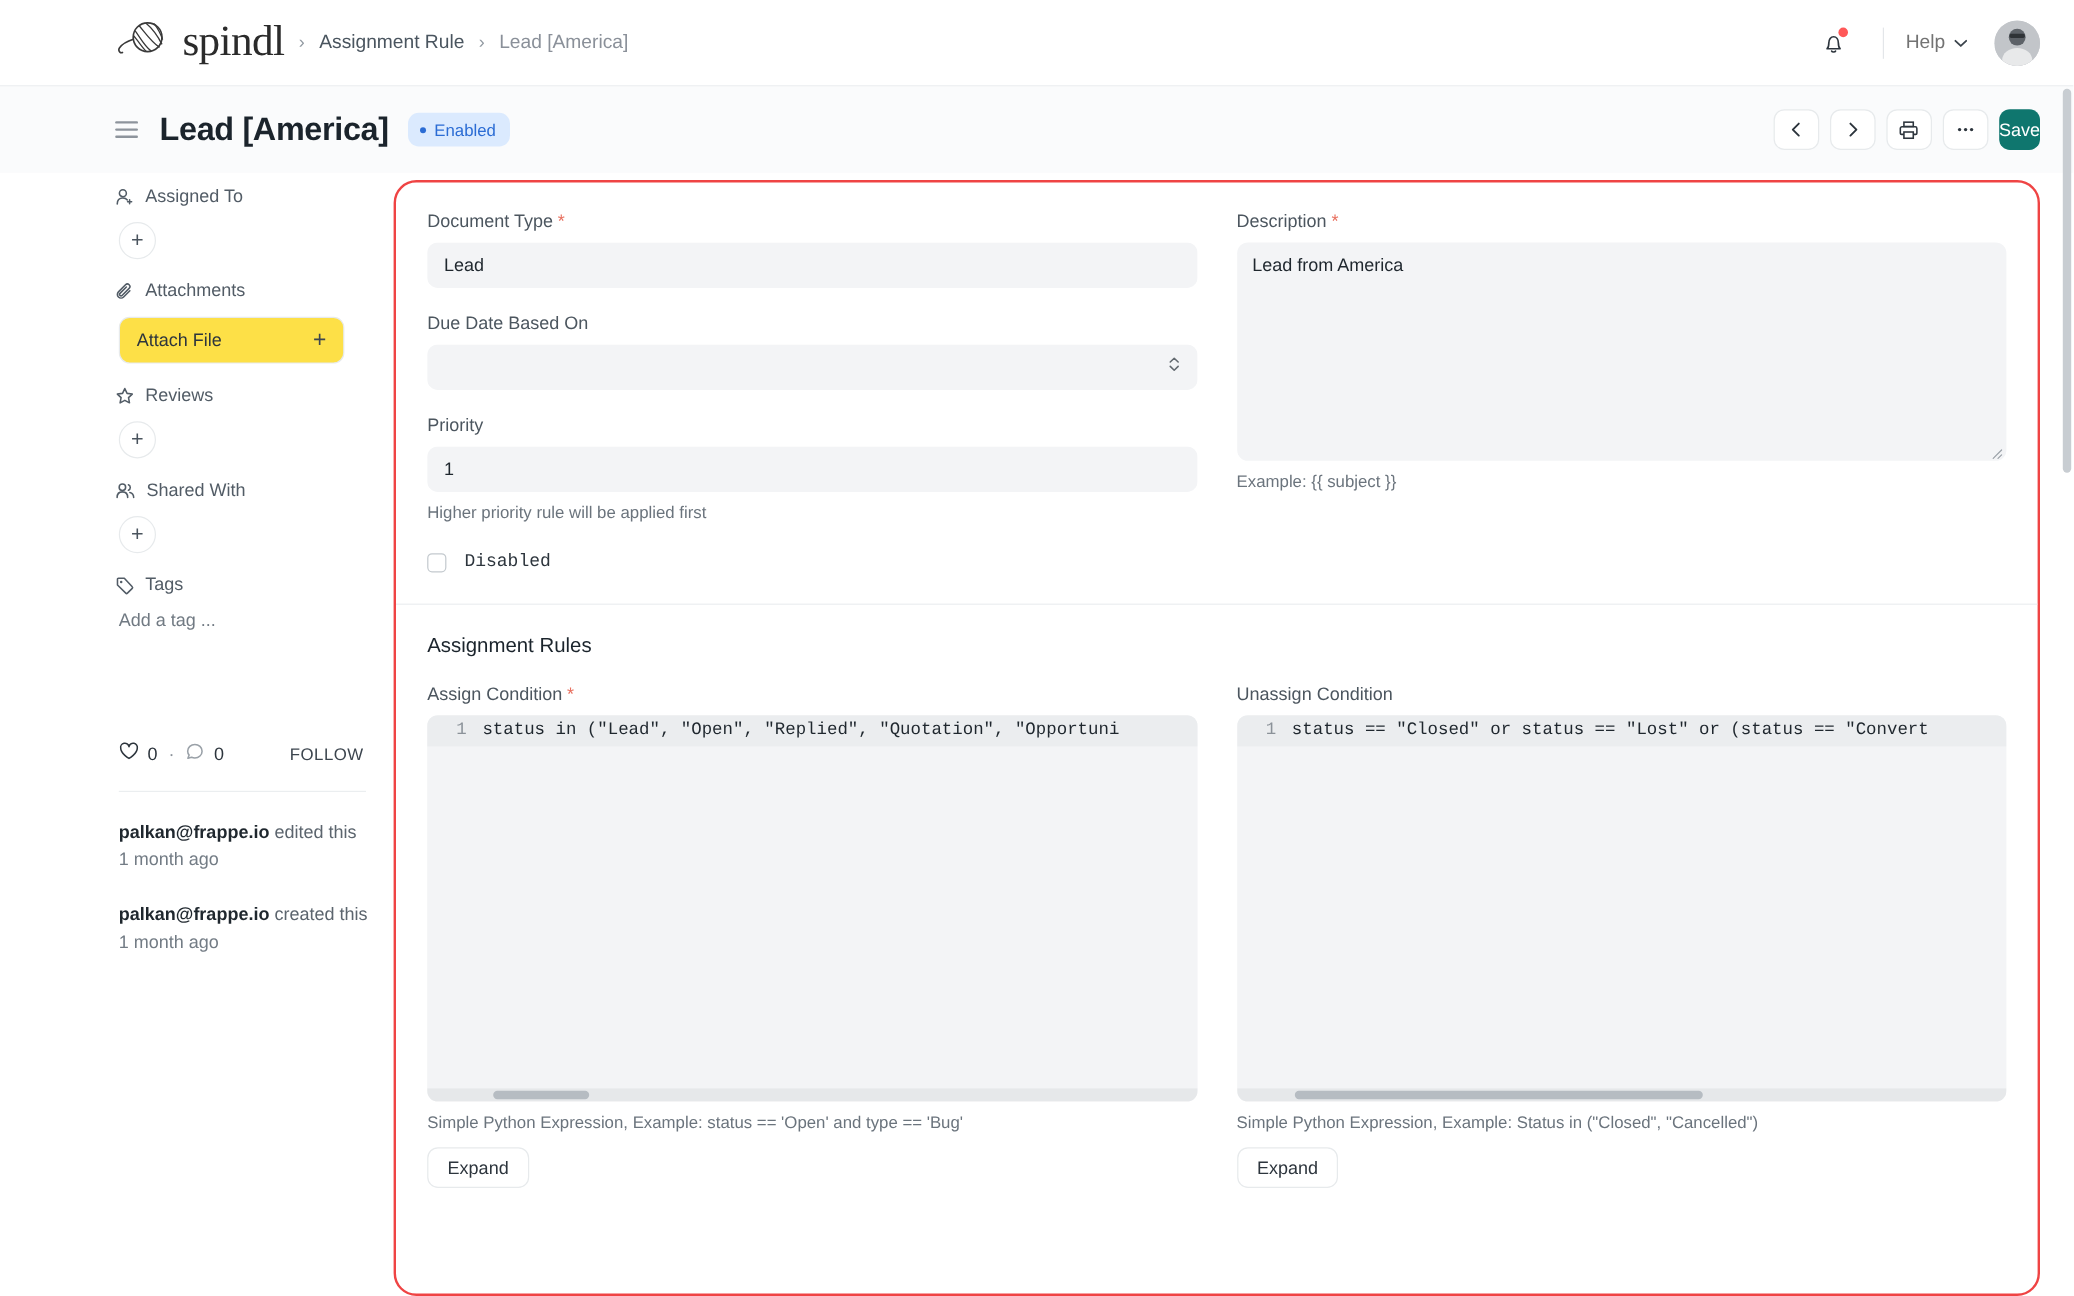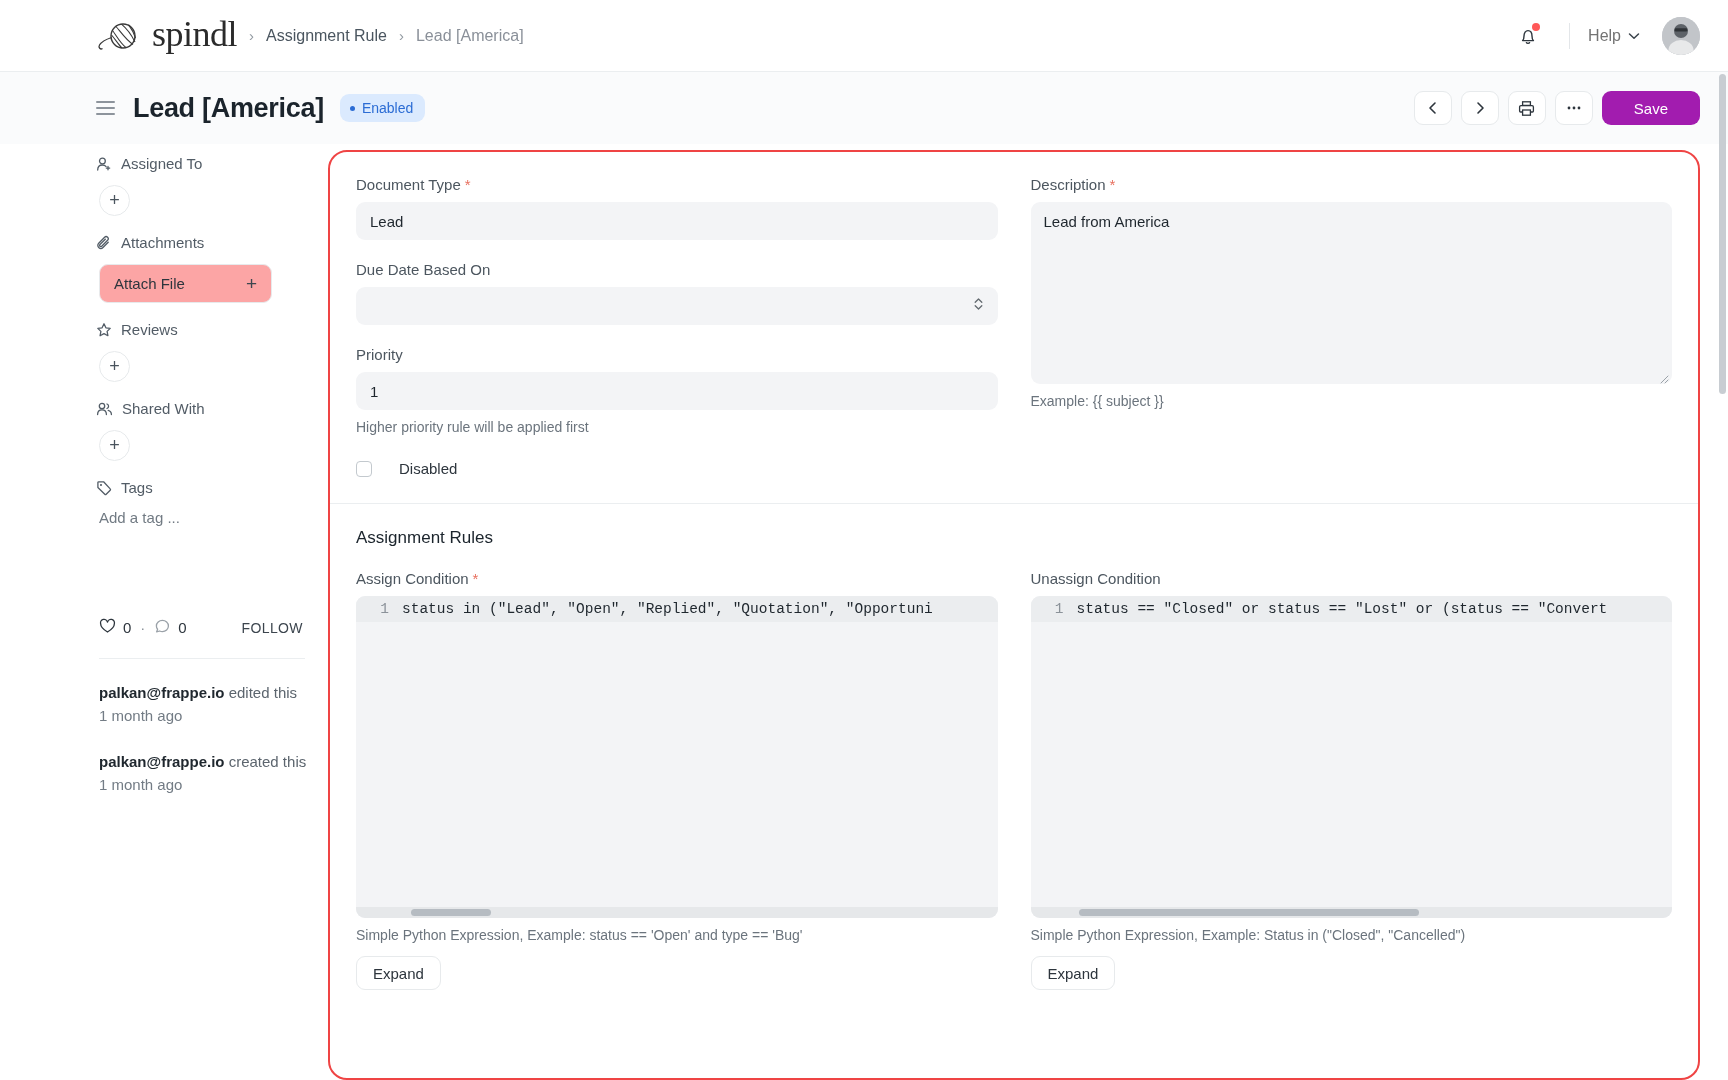--- a/index.html
+++ b/index.html
@@ -14,21 +14,21 @@
   
   .navbar {
     height: 72px;
     background: #ffffff;
     border-bottom: 1px solid #ebeef0;
     display: flex;
     align-items: center;
     padding: 0 28px 0 96px;
     position: relative;
   }
-  .brand { display: flex; align-items: flex-end; gap: 10px; }
+  .brand { display: flex; align-items: flex-start; gap: 10px; }
   .brand-logo { width: 46px; height: 34px; flex: 0 0 auto; }
   .brand-name {
     font-family: "Liberation Serif", serif;
     font-size: 36px;
     letter-spacing: -0.5px;
     color: #2b2b2b;
     line-height: 1;
     padding-bottom: 3px;
   }
   .crumb-sep { color: #9199a1; font-size: 15px; margin: 0 12px; }
@@ -113,27 +113,27 @@
   .head-actions { margin-left: auto; display: flex; align-items: center; gap: 9px; }
   .icon-btn {
     width: 38px; height: 34px;
     background: #ffffff;
     border: 1px solid #e7eaec;
     border-radius: 9px;
     display: flex; align-items: center; justify-content: center;
     cursor: pointer;
   }
   .btn-save {
-    background: #a21caf;
+    background: #0f766e;
     color: #ffffff;
     font-size: 15px;
     border: none;
     border-radius: 9px;
     height: 34px;
-    padding: 0 32px;
+    padding: 0 0;
     cursor: pointer;
     font-family: "Liberation Sans", sans-serif;
   }
 
   
   .body-wrap {
     display: flex;
     padding: 0 28px 0 96px;
     height: calc(1080px - 144px);
     background: #ffffff;
@@ -158,23 +158,23 @@
     border: 1px solid #e7eaec;
     background: #fff;
     border-radius: 50%;
     display: flex; align-items: center; justify-content: center;
     color: #4a545e;
     font-size: 18px;
     cursor: pointer;
     margin-left: 3px;
   }
   .attach-btn {
-    width: 173px; height: 39px;
+    width: 188px; height: 39px;
     border: 1px solid #e7eaec;
-    background: #fca5a5;
+    background: #fde047;
     border-radius: 9px;
     display: flex; align-items: center; justify-content: space-between;
     padding: 0 14px;
     font-size: 15px;
     color: #2d353d;
     cursor: pointer;
     margin-left: 3px;
   }
   .attach-btn .plus { font-size: 19px; color: #3d464f; }
   .add-tag {
@@ -264,21 +264,21 @@
   .resize-grip {
     position: absolute; right: 3px; bottom: 3px;
     width: 11px; height: 11px;
   }
   .hint {
     font-size: 14px; color: #6b747d;
     margin-top: 9px;
   }
   .fieldgap { margin-top: 21px; }
 
-  .checkrow { display: flex; align-items: center; gap: 27px; margin-top: 25px; }
+  .checkrow { display: flex; align-items: center; gap: 15px; margin-top: 25px; font-family: Liberation Mono, monospace; }
   .checkbox {
     width: 16px; height: 16px;
     border: 1px solid #c3c9ce;
     border-radius: 4px;
     background: #fff;
     cursor: pointer;
   }
   .checklabel { font-size: 15px; color: #2d353d; }
 
   .sectitle {

